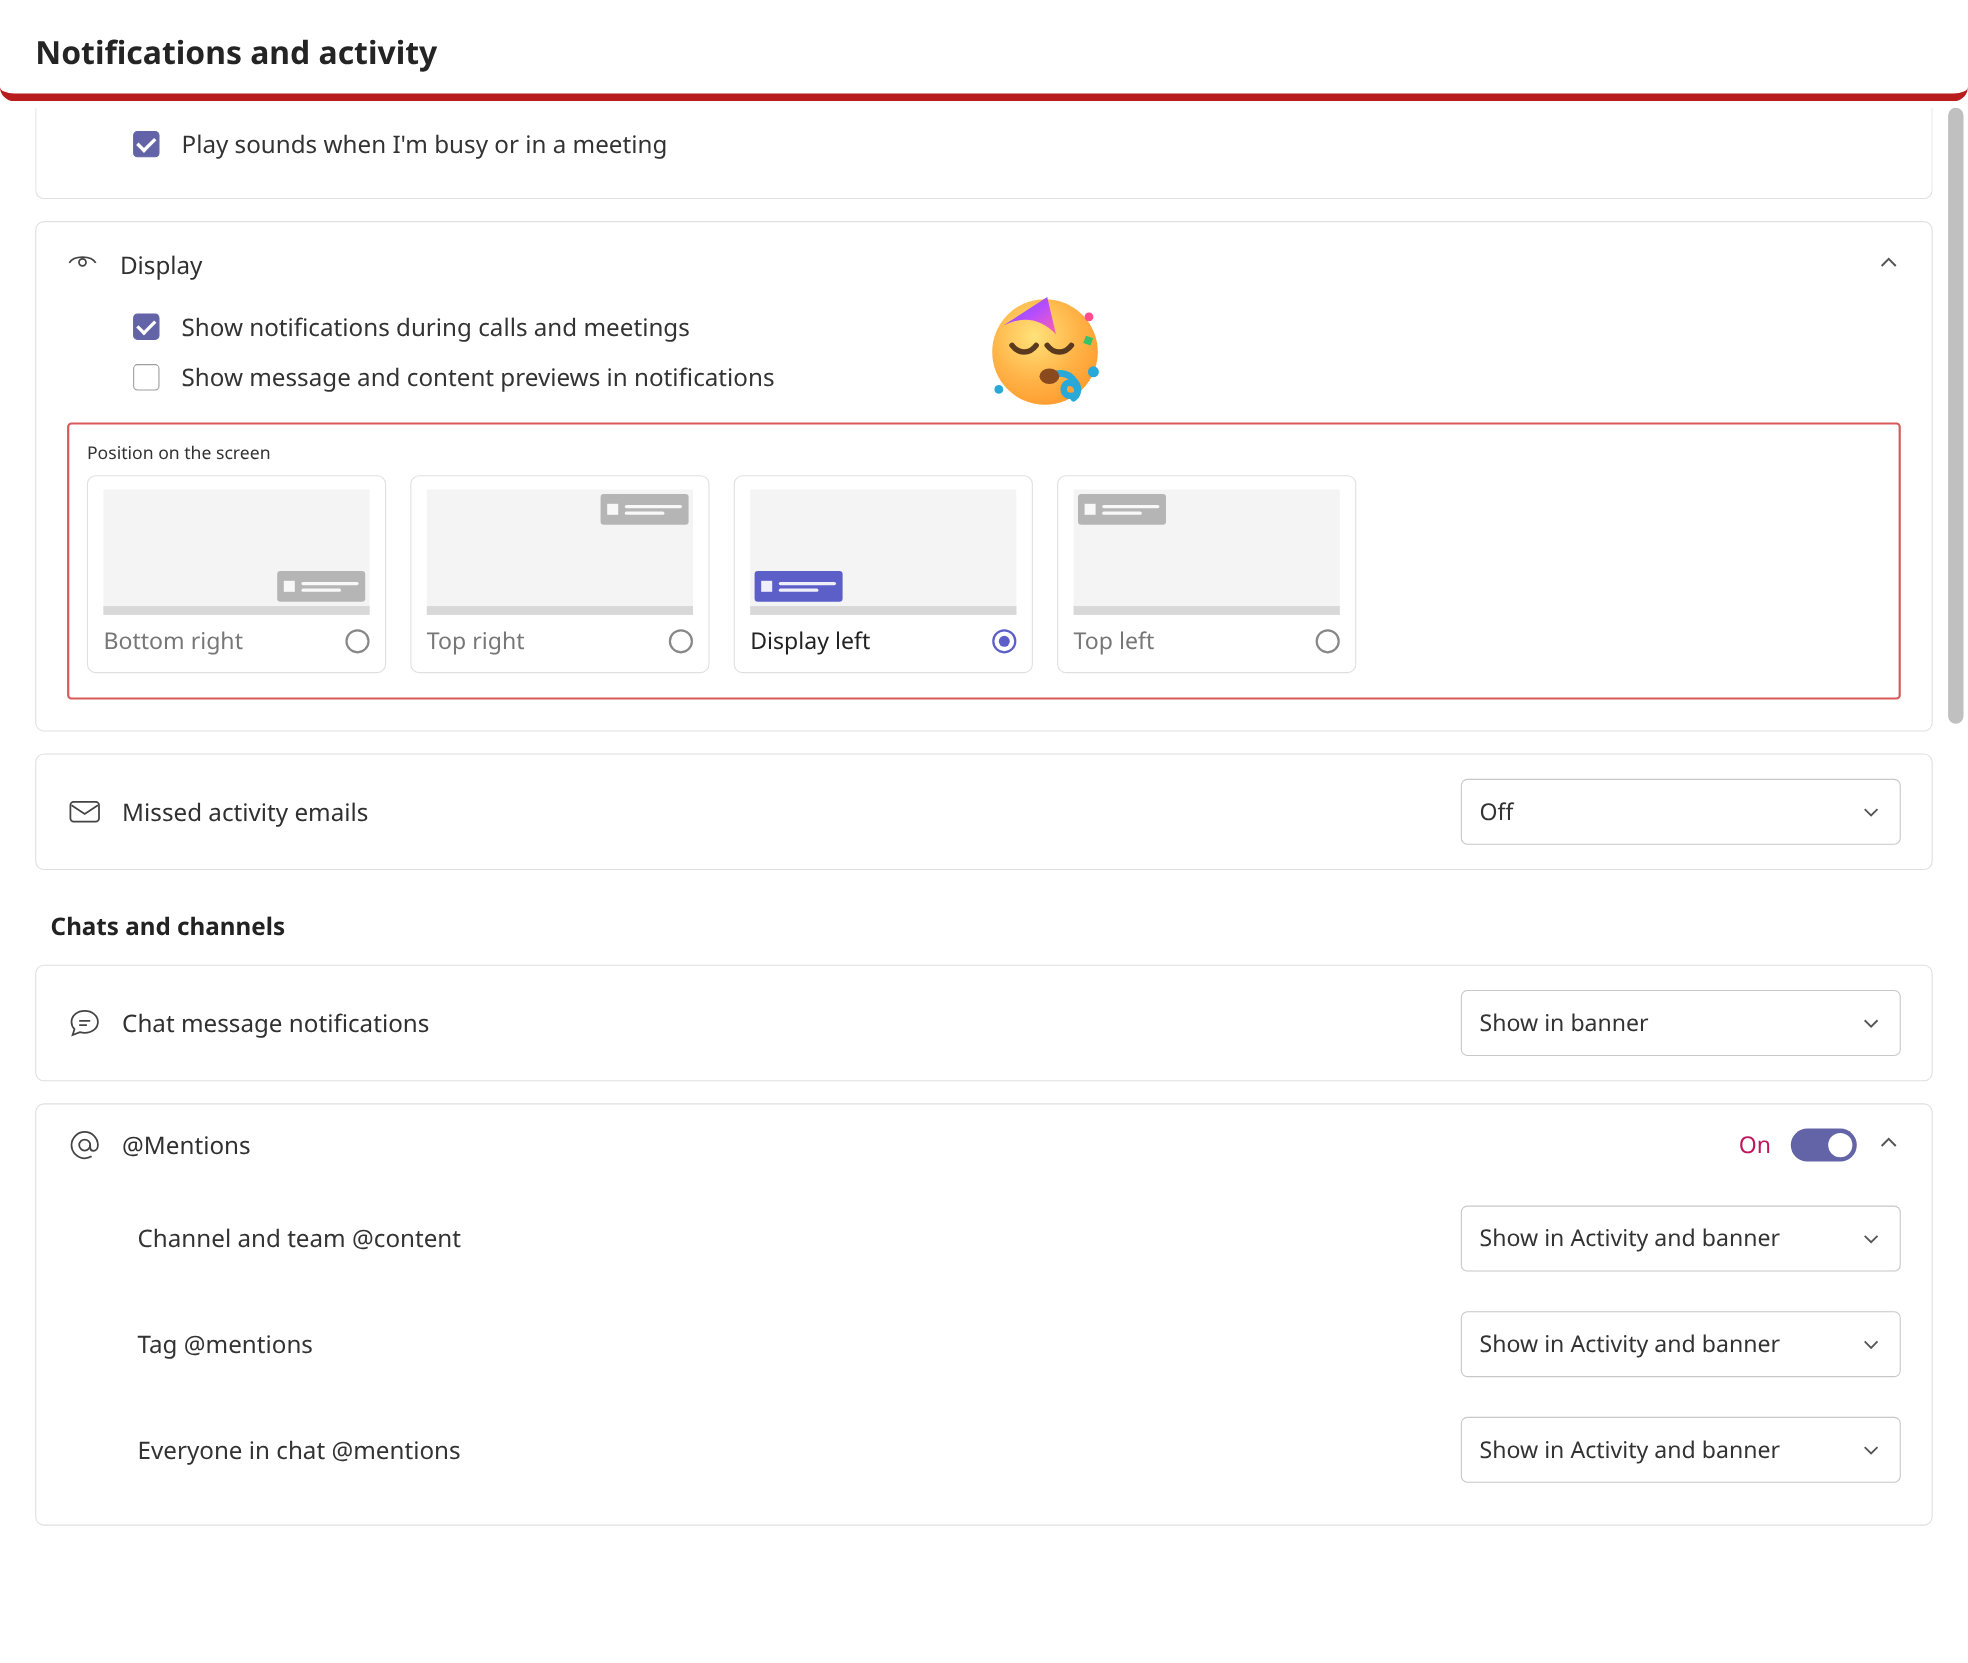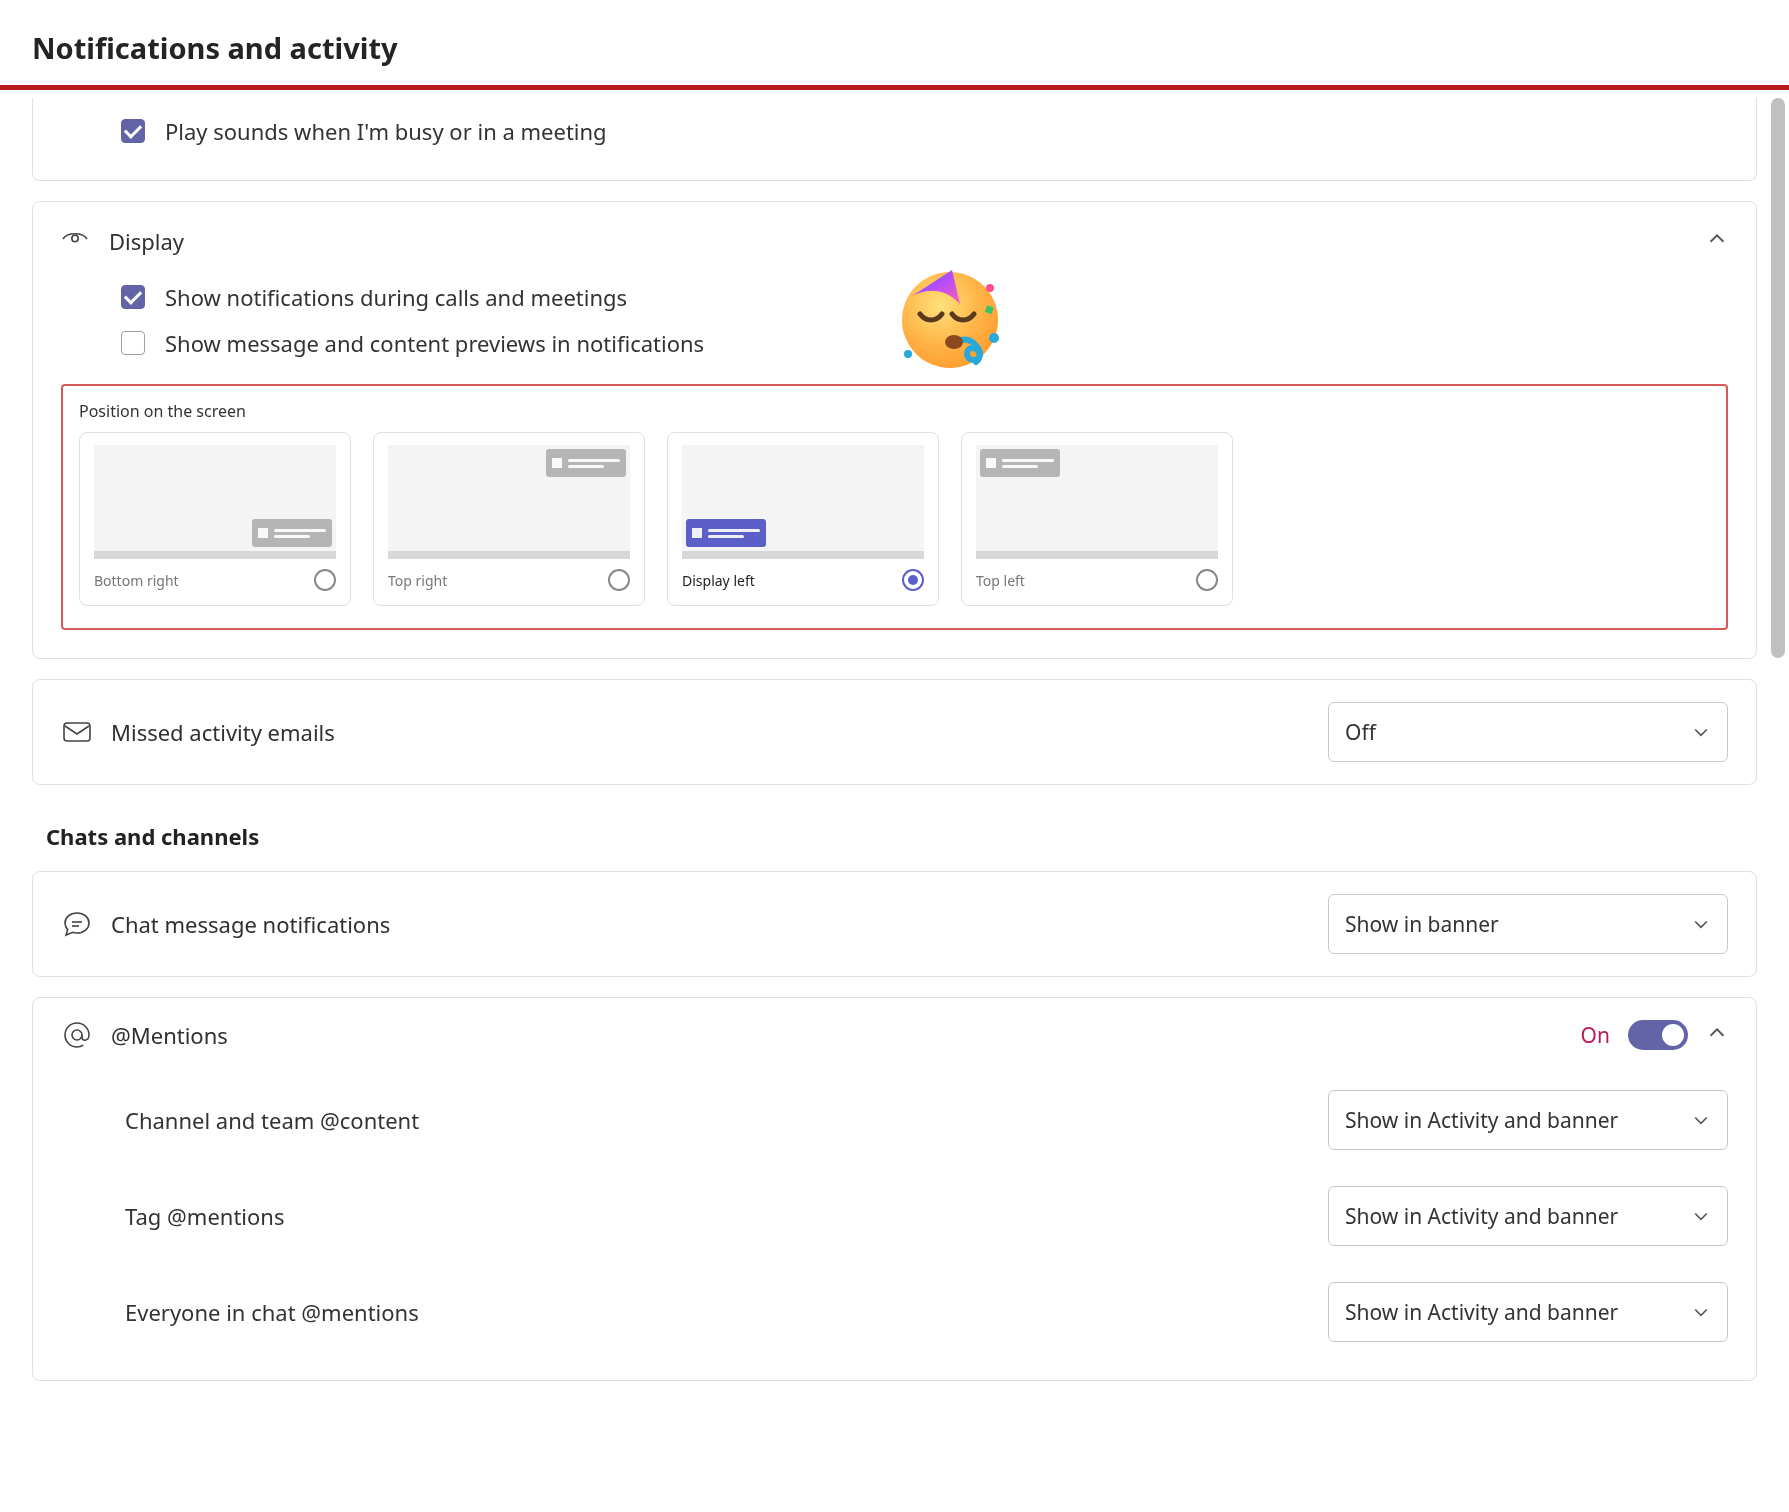--- a/index.html
+++ b/index.html
@@ -1,18 +1,18 @@
 <!DOCTYPE html>
 <html><head>
 <meta charset="utf-8">
 <style>
   * { box-sizing: border-box; }
   html, body { margin:0; padding:0; font-family: 'Segoe UI', -apple-system, system-ui, sans-serif; color:#242424; background:#fff; }
   .page { width:1789px; height:1512px; position:relative; overflow:hidden; }
-  .titlebar { padding:28px 0 18px 32px; border-bottom:5px solid #b91c1c; }
+  .titlebar { padding:28px 0 18px 32px; border-bottom:7px solid #b91c1c;border-radius:13px; }
   .titlebar h1 { margin:0; font-size:29px; font-weight:700; }
   .scroll-region { position:absolute; top:98px; bottom:0; left:0; right:0; overflow:hidden; }
 
   .card { margin:20px 32px; border:1px solid #e0e0e0; border-radius:8px; background:#fff; padding:24px 28px; position:relative; }
   .card.tight { padding:0; }
   .card-row-top { display:flex; align-items:flex-start; gap:18px; }
   .card-row { display:flex; align-items:center; gap:18px; padding:22px 28px; }
   .card-row .icon-slot { width:32px; display:flex; align-items:center; justify-content:center; color:#444; }
   .card-row .label { flex:1; font-size:22px; color:#303030; }
   .card-row .right { margin-left:auto; display:flex; align-items:center; gap:18px; }
@@ -33,21 +33,21 @@
   .pos-card { width:272px; border:1px solid #e0e0e0; border-radius:8px; background:#fff; cursor:pointer; overflow:hidden; }
   .pos-preview { height:126px; padding:12px; position:relative; }
   .pos-preview .screen { position:absolute; top:12px; left:14px; right:14px; bottom:0; background:#f4f4f4; border-bottom:8px solid #d8d8d8; }
   .toast { position:absolute; width:80px; height:28px; border-radius:3px; display:flex; align-items:center; gap:6px; padding:0 6px; }
   .toast .sq{ width:10px; height:10px; background:#fff; opacity:.9; }
   .toast .ln{ flex:1; display:flex; flex-direction:column; gap:3px; }
   .toast .ln i{ display:block; height:3px; background:#fff; opacity:.9; border-radius:2px;}
   .toast .ln i:nth-child(2){ width:70%;}
   .toast.grey{ background:#b5b5b5;}
   .toast.blue{ background:#5b5fc7;}
-  .pos-footer { display:flex; align-items:center; justify-content:space-between; padding:10px 14px 14px 14px; font-size:14px; }
+  .pos-footer { display:flex; align-items:center; justify-content:space-between; padding:10px 14px 14px 14px; font-size:21px; }
   .radio { width:22px; height:22px; border:2px solid #888; border-radius:50%; display:flex; align-items:center; justify-content:center; }
   .radio.sel{ border-color:#5b5fc7; }
   .radio.sel:after{ content:""; width:10px; height:10px; border-radius:50%; background:#5b5fc7; }
   .pos-card[data-selected="false"] .pos-footer { color:#777; }
   .pos-card[data-selected="true"] .pos-footer { color:#222; }
 
   .dropdown { width:400px; height:60px; border:1px solid #c8c8c8; border-radius:6px; background:#fff; display:flex; align-items:center; padding:0 16px; font-size:21px; color:#333; cursor:pointer; gap:12px; }
   .dropdown .dd-label{ flex:1; text-align:left;}
   .dropdown svg{ color:#555;}
 

